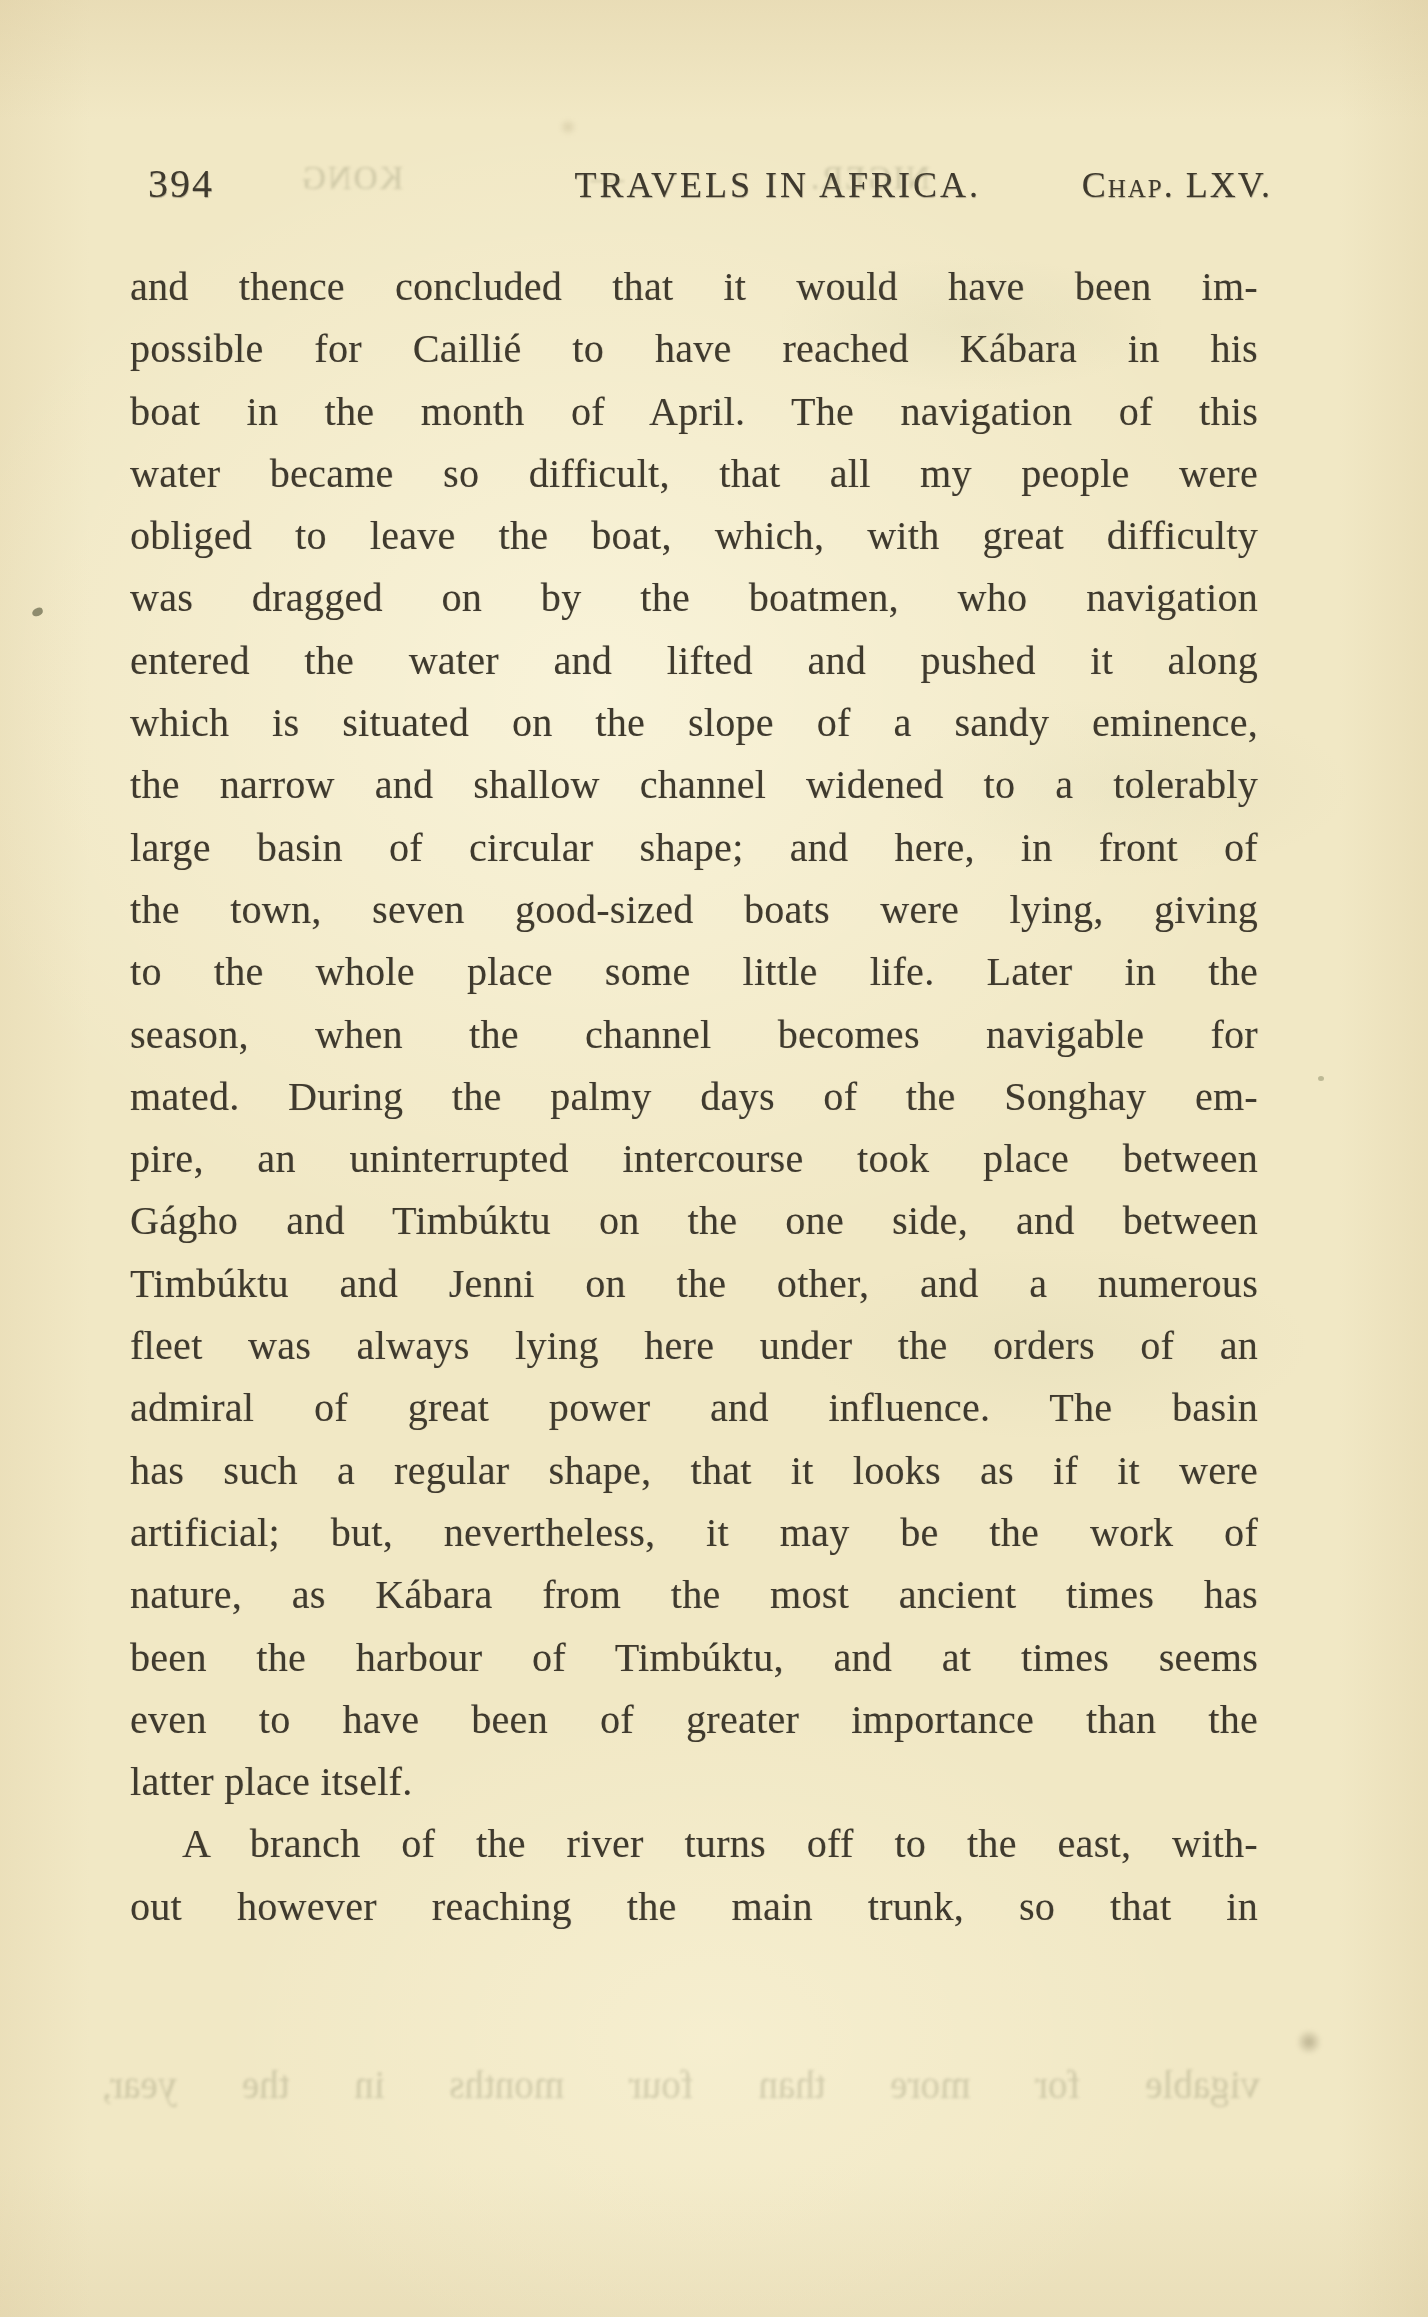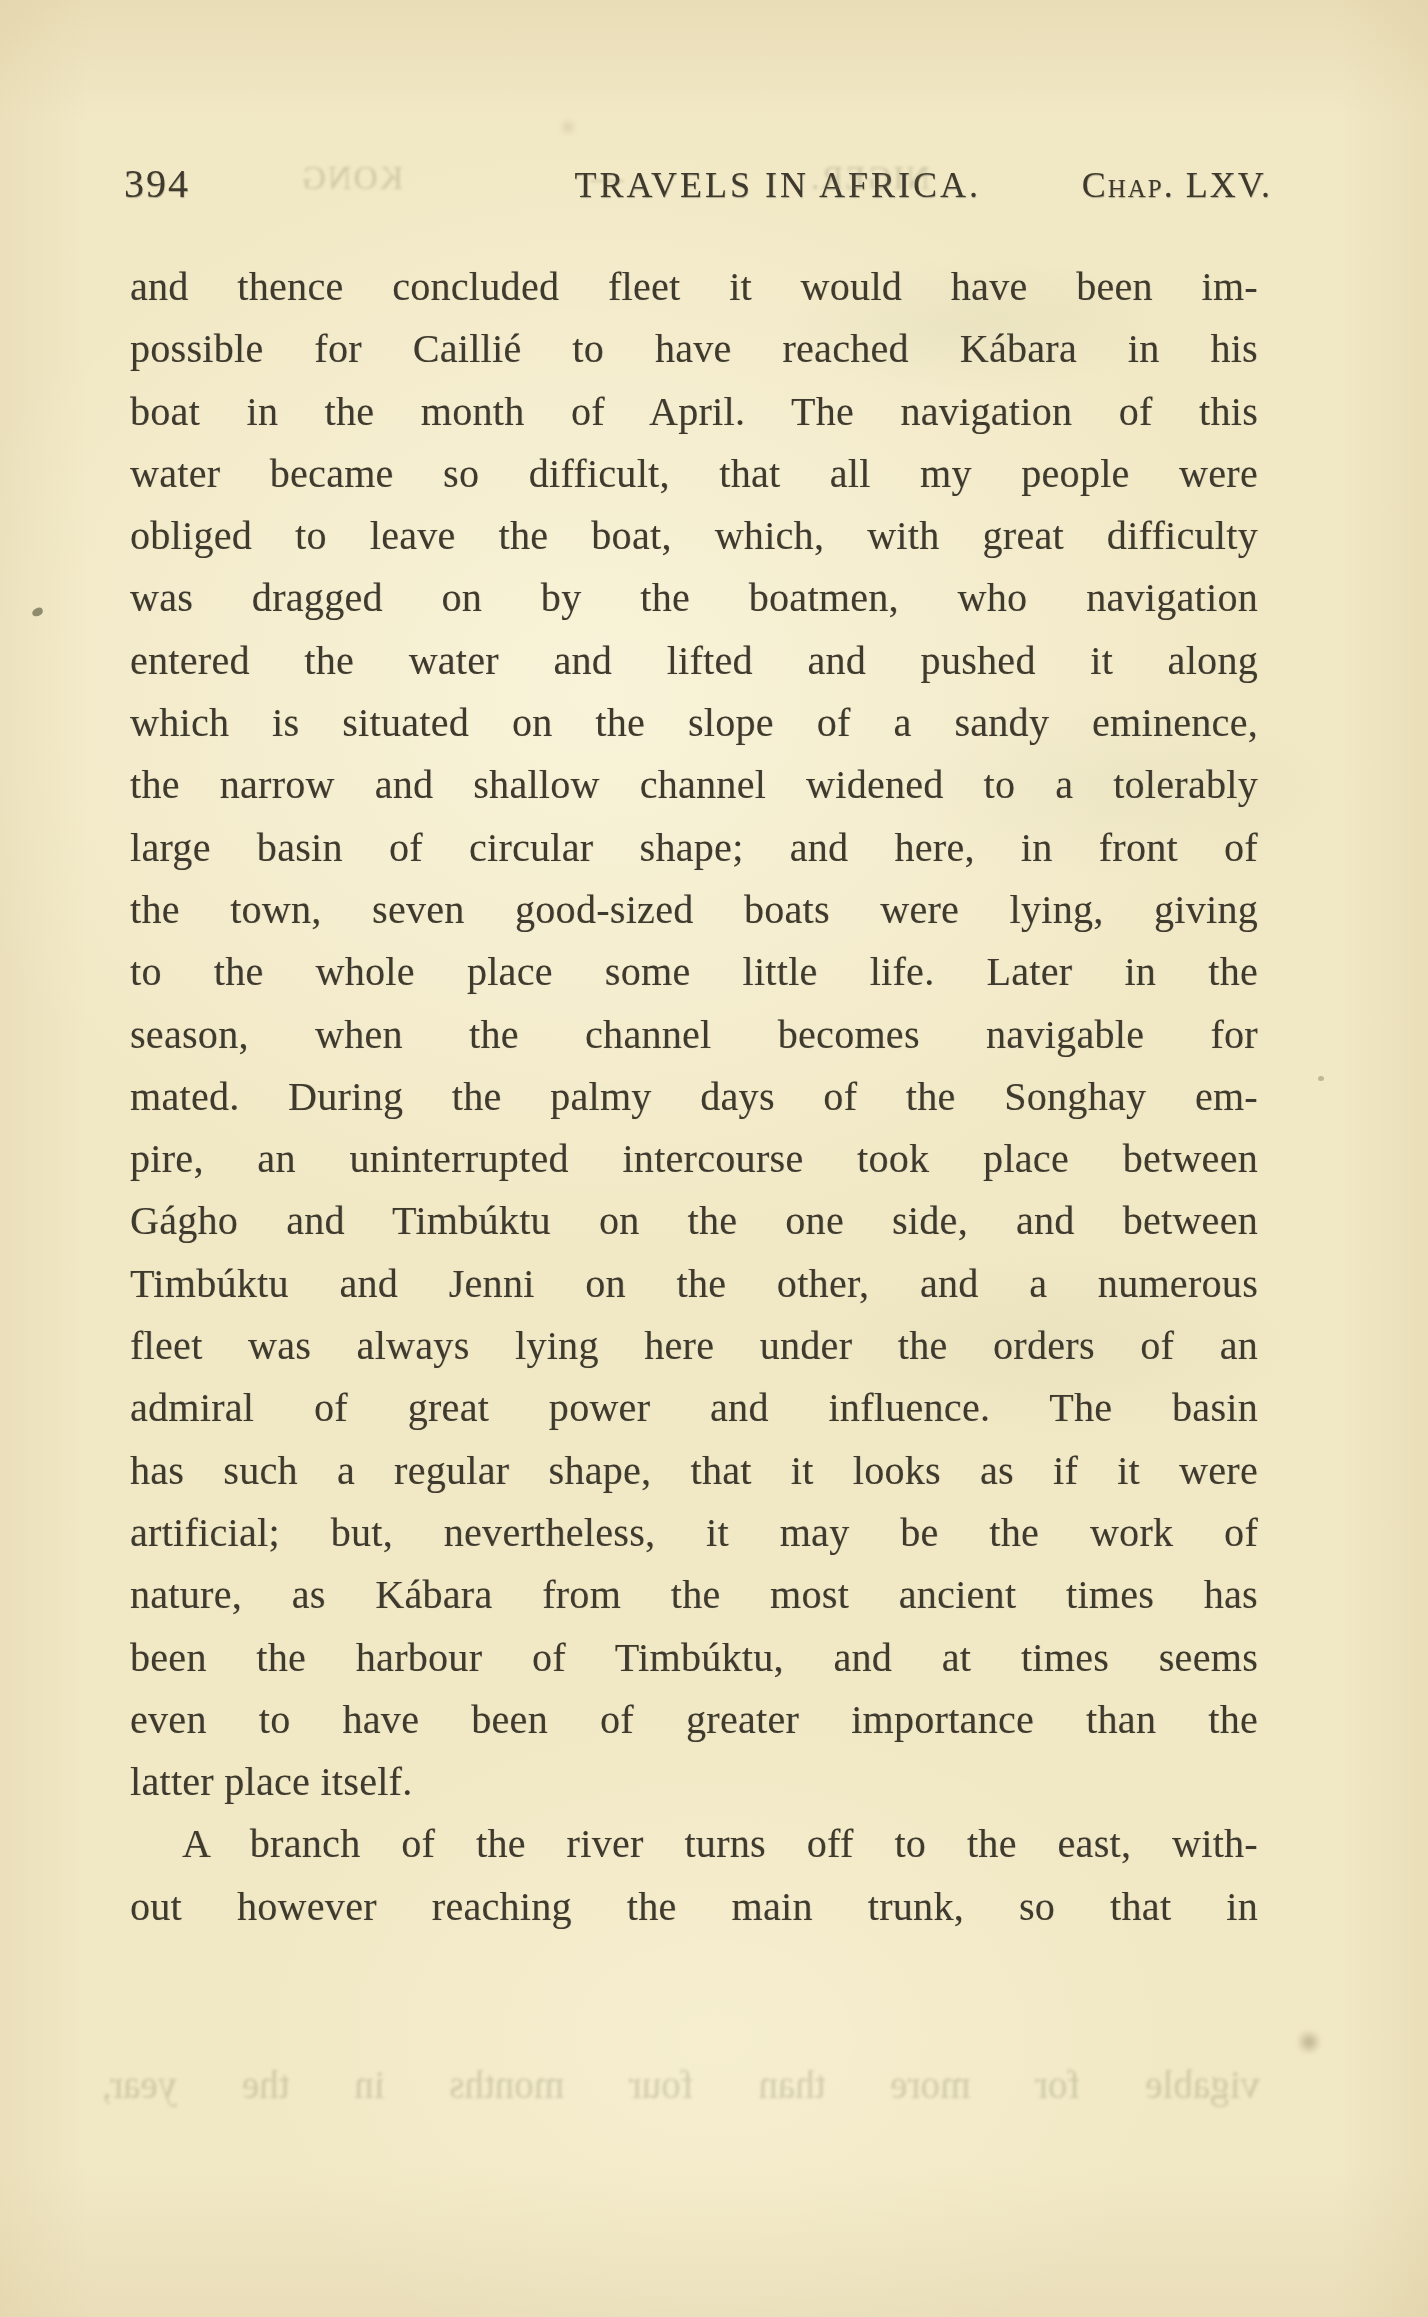--- a/index.html
+++ b/index.html
@@ -18,21 +18,21 @@
       linear-gradient(90deg,  rgba(214,194,148,0.22) 0px, rgba(214,194,148,0) 90px),
       linear-gradient(270deg, rgba(208,188,140,0.22) 0px, rgba(208,188,140,0) 90px),
       linear-gradient(0deg,   rgba(212,194,150,0.26) 0px, rgba(212,194,150,0) 150px);
     font-family:"Liberation Serif","DejaVu Serif",serif;
     color:#3f3a2e;
   }
 
   
   .header{position:absolute;top:158px;left:0;right:0;height:52px;}
   .pagenum{
-    position:absolute;left:124px;top:2px;
+    position:absolute;left:148px;top:2px;
     font-size:40px;letter-spacing:2px;
     text-shadow:0.5px 0.5px 0.8px rgba(62,57,45,0.35);
   }
   .running-title{
     position:absolute;left:415px;width:566px;top:6px;
     text-align:right;font-size:36px;letter-spacing:3px;
     text-shadow:0.5px 0.5px 0.8px rgba(62,57,45,0.35);
   }
   .chapter{
     position:absolute;right:156px;top:6px;
@@ -92,21 +92,21 @@
 
   <div class="header">
     <span class="pagenum">394</span>
     <span class="running-title">TRAVELS IN AFRICA.</span>
     <span class="chapter">Chap. LXV.</span>
   </div>
 
   <div class="bleed bleed-header">NIGER. — KONG</div>
 
   <div class="bodytext">
-      <div class="line">and thence concluded fleet it would have been im-</div>
+      <div class="line">and thence concluded that it would have been im-</div>
       <div class="line">possible for Caillié to have reached Kábara in his</div>
       <div class="line">boat in the month of April.  The navigation of this</div>
       <div class="line">water became so difficult, that all my people were</div>
       <div class="line">obliged to leave the boat, which, with great difficulty</div>
       <div class="line">was dragged on by the boatmen, who navigation</div>
       <div class="line">entered the water and lifted and pushed it along</div>
       <div class="line">which is situated on the slope of a sandy eminence,</div>
       <div class="line">the narrow and shallow channel widened to a tolerably</div>
       <div class="line">large basin of circular shape; and here, in front of</div>
       <div class="line">the town, seven good-sized boats were lying, giving</div>

